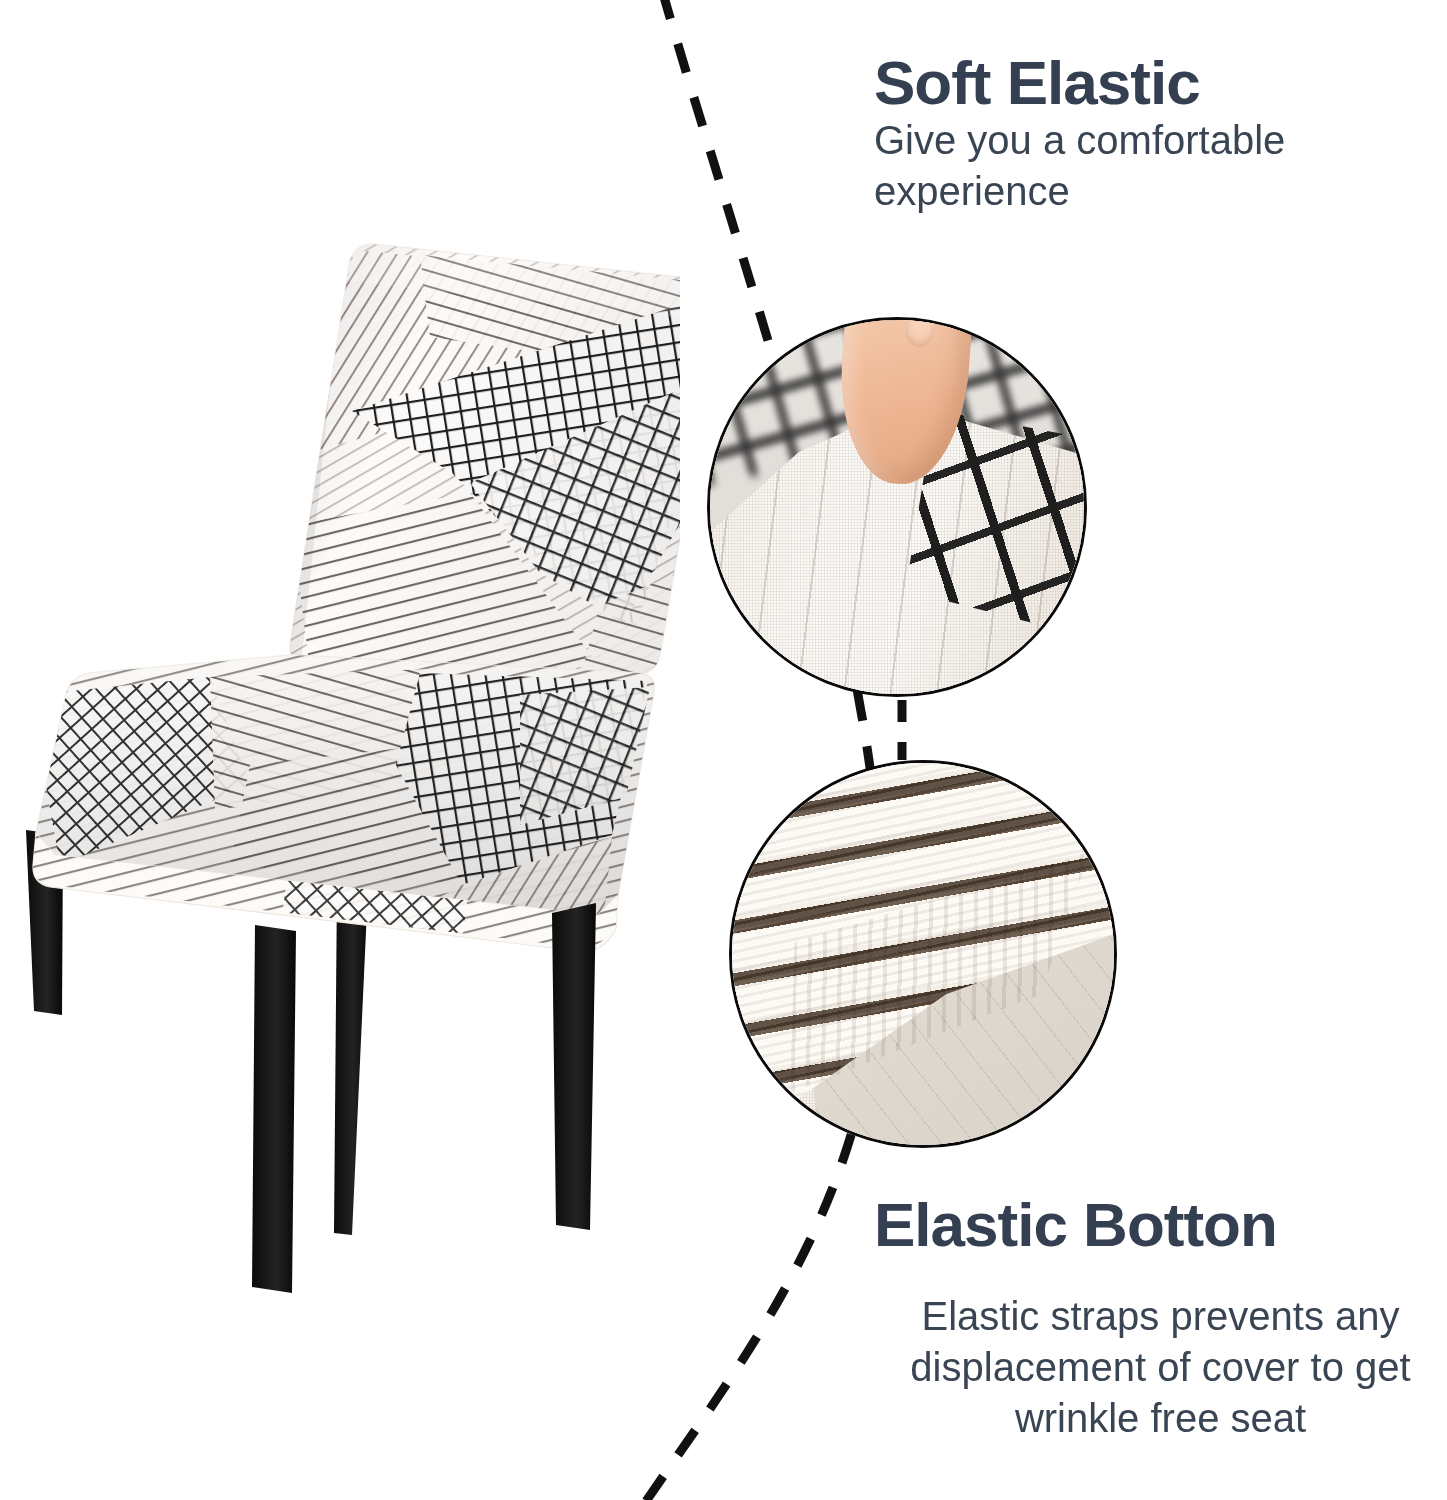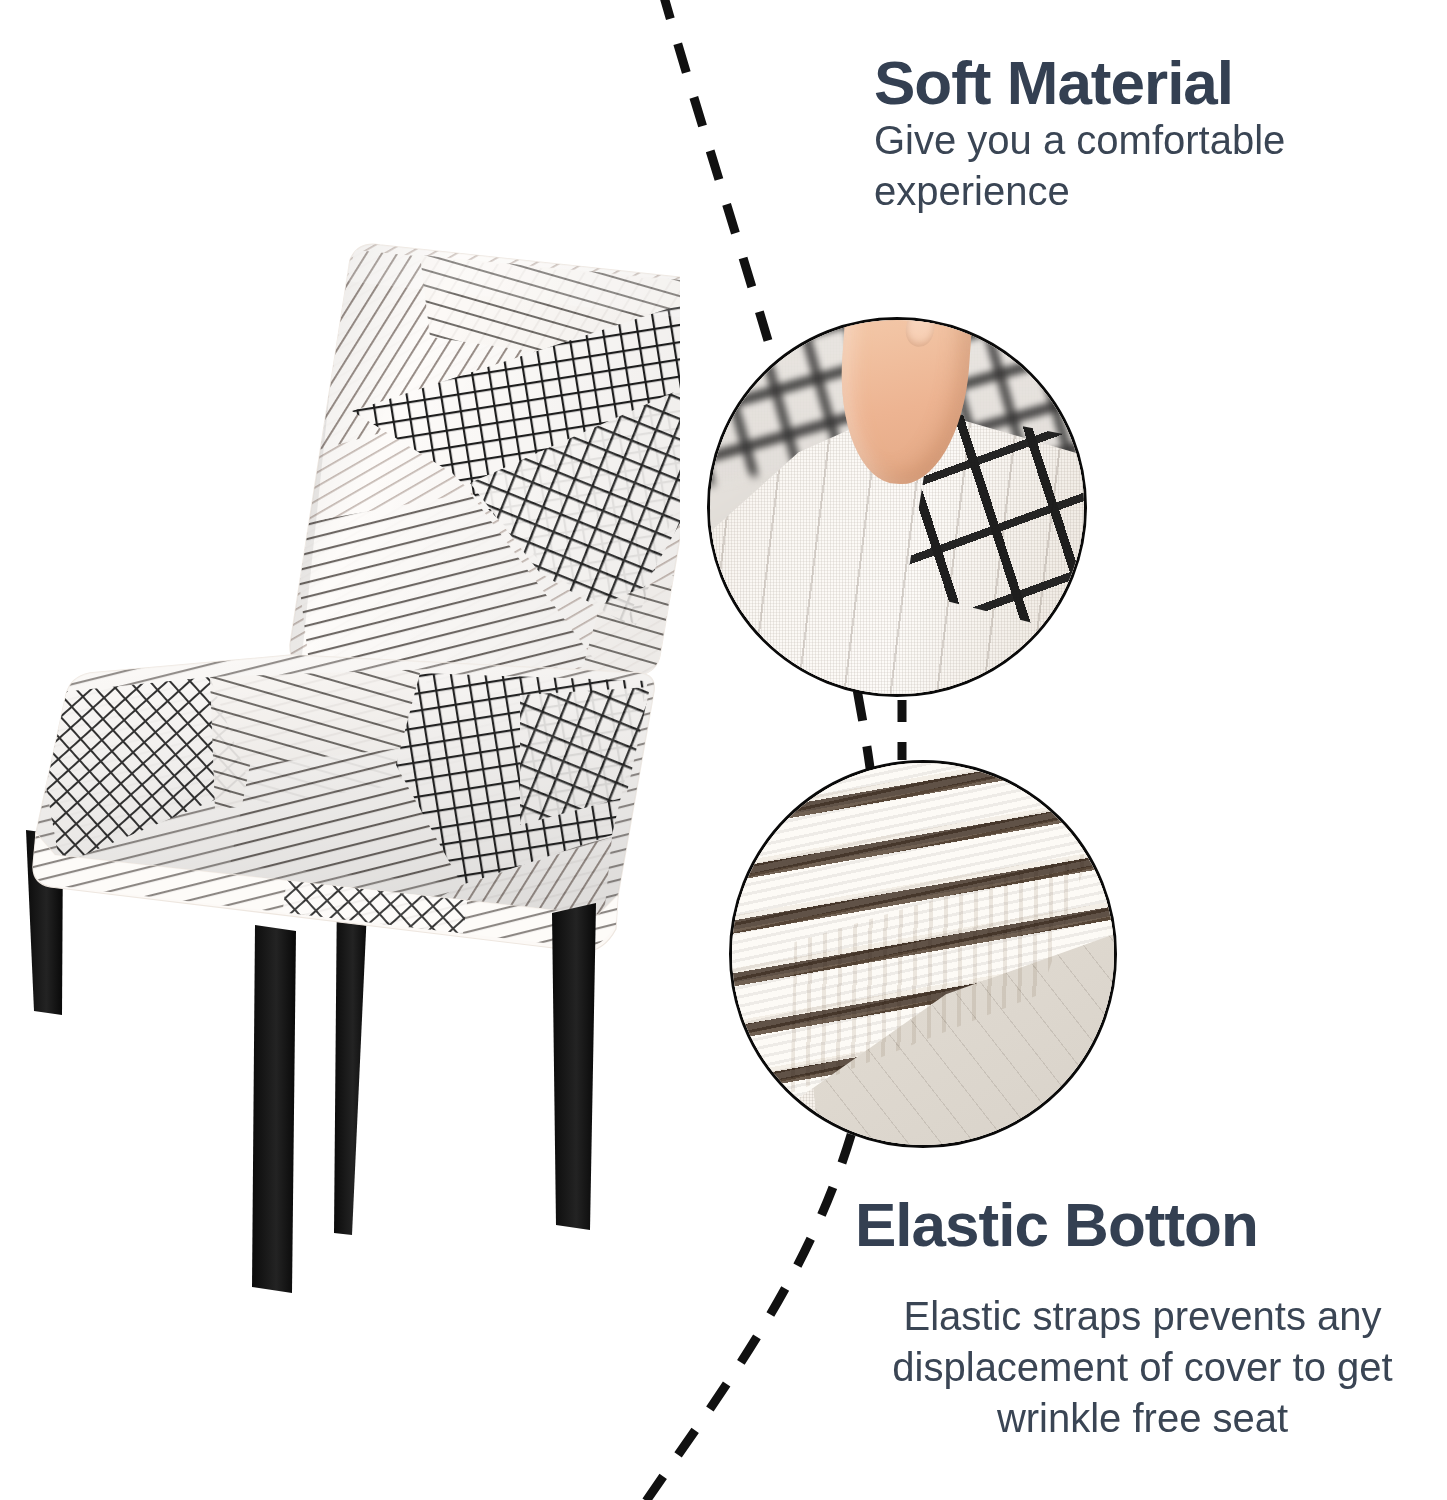--- a/index.html
+++ b/index.html
@@ -21,21 +21,21 @@
     line-height:1.05;
     white-space:nowrap;
   }
   .subcopy{
     font-size:40px;
     font-weight:400;
     line-height:1.28;
   }
   #soft-block{left:874px;top:50px;}
   #soft-block .subcopy{max-width:520px;}
-  #elastic-block{left:855px;top:1192px;}
+  #elastic-block{left:874px;top:1192px;}
   #elastic-block .subcopy{margin-top:34px;max-width:575px;}
 
   
   .detail-circle{
     position:absolute;
     border-radius:50%;
     border:3px solid #0a0a0a;
     overflow:hidden;
     background:#f4efe9;
   }
@@ -305,21 +305,21 @@
       <div class="weave"></div>
       <div class="c2-under"></div>
       <div class="c2-stripes">
         <div class="c2-wave"></div>
       </div>
       <div class="c2-ruche"></div>
     </div>
   </div>
 
   <div class="copy" id="soft-block">
-    <div class="headline" style="color: rgb(52, 64, 82);">Soft Material</div>
+    <div class="headline" style="color: rgb(52, 64, 82);">Soft Elastic</div>
     <div class="subcopy" style="color: rgb(58, 69, 84);">Give you a comfortable experience</div>
   </div>
 
   <div class="copy" id="elastic-block">
     <div class="headline" style="color: rgb(52, 64, 82);">Elastic Botton</div>
     <div class="subcopy" style="color: rgb(58, 69, 84); text-align: center;">Elastic straps prevents any displacement of cover to get wrinkle free seat</div>
   </div>
 
 </div>
 

